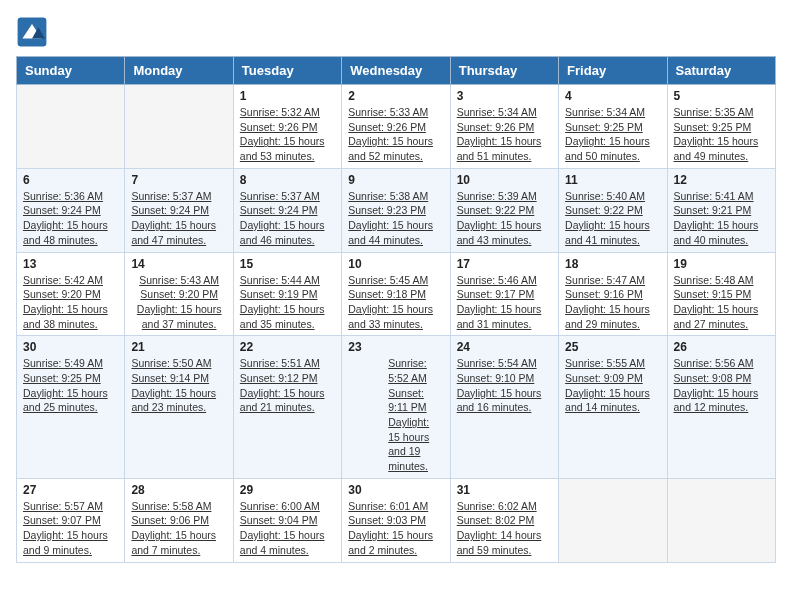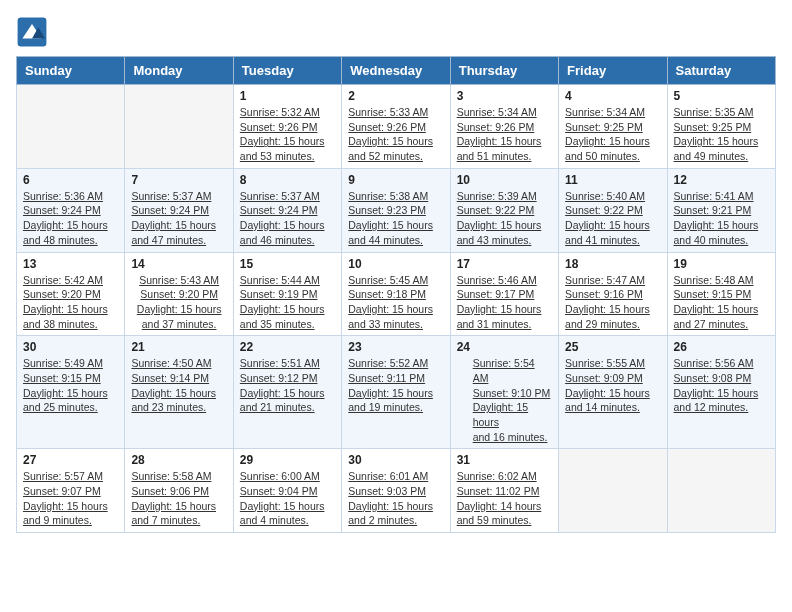--- a/index.html
+++ b/index.html
@@ -258,48 +258,48 @@
           <div class="day-info" style="white-space: pre-line;">Sunrise: 5:48 AM
 Sunset: 9:15 PM
 Daylight: 15 hours
 and 27 minutes.</div>
         </td>
       </tr>
       <tr class="row-alt">
         <td>
           <div class="day-number">30</div>
           <div class="day-info" style="white-space: pre-line;">Sunrise: 5:49 AM
-Sunset: 9:15 PM
+Sunset: 9:25 PM
 Daylight: 15 hours
 and 25 minutes.</div>
         </td>
         <td>
           <div class="day-number">21</div>
-          <div class="day-info" style="white-space: pre-line;">Sunrise: 4:50 AM
+          <div class="day-info" style="white-space: pre-line;">Sunrise: 5:50 AM
 Sunset: 9:14 PM
 Daylight: 15 hours
 and 23 minutes.</div>
         </td>
         <td>
           <div class="day-number">22</div>
           <div class="day-info" style="white-space: pre-line;">Sunrise: 5:51 AM
 Sunset: 9:12 PM
 Daylight: 15 hours
 and 21 minutes.</div>
         </td>
         <td>
           <div class="day-number">23</div>
-          <div class="day-info" style="white-space: pre-line;">Sunrise: 5:52 AM
+          <div class="day-info" style="white-space: pre-line; margin-left: 40px;">Sunrise: 5:52 AM
 Sunset: 9:11 PM
 Daylight: 15 hours
 and 19 minutes.</div>
         </td>
         <td>
           <div class="day-number">24</div>
-          <div class="day-info" style="white-space: pre-line; margin-left: 16px;">Sunrise: 5:54 AM
+          <div class="day-info" style="white-space: pre-line;">Sunrise: 5:54 AM
 Sunset: 9:10 PM
 Daylight: 15 hours
 and 16 minutes.</div>
         </td>
         <td>
           <div class="day-number">25</div>
           <div class="day-info" style="white-space: pre-line;">Sunrise: 5:55 AM
 Sunset: 9:09 PM
 Daylight: 15 hours
 and 14 minutes.</div>
@@ -337,21 +337,21 @@
         <td>
           <div class="day-number">30</div>
           <div class="day-info" style="white-space: pre-line;">Sunrise: 6:01 AM
 Sunset: 9:03 PM
 Daylight: 15 hours
 and 2 minutes.</div>
         </td>
         <td>
           <div class="day-number">31</div>
           <div class="day-info" style="white-space: pre-line;">Sunrise: 6:02 AM
-Sunset: 11:02 PM
+Sunset: 8:02 PM
 Daylight: 14 hours
 and 59 minutes.</div>
         </td>
         <td class="empty"></td>
         <td class="empty"></td>
       </tr>
     </tbody>
 </table>
 
 </body></html>

